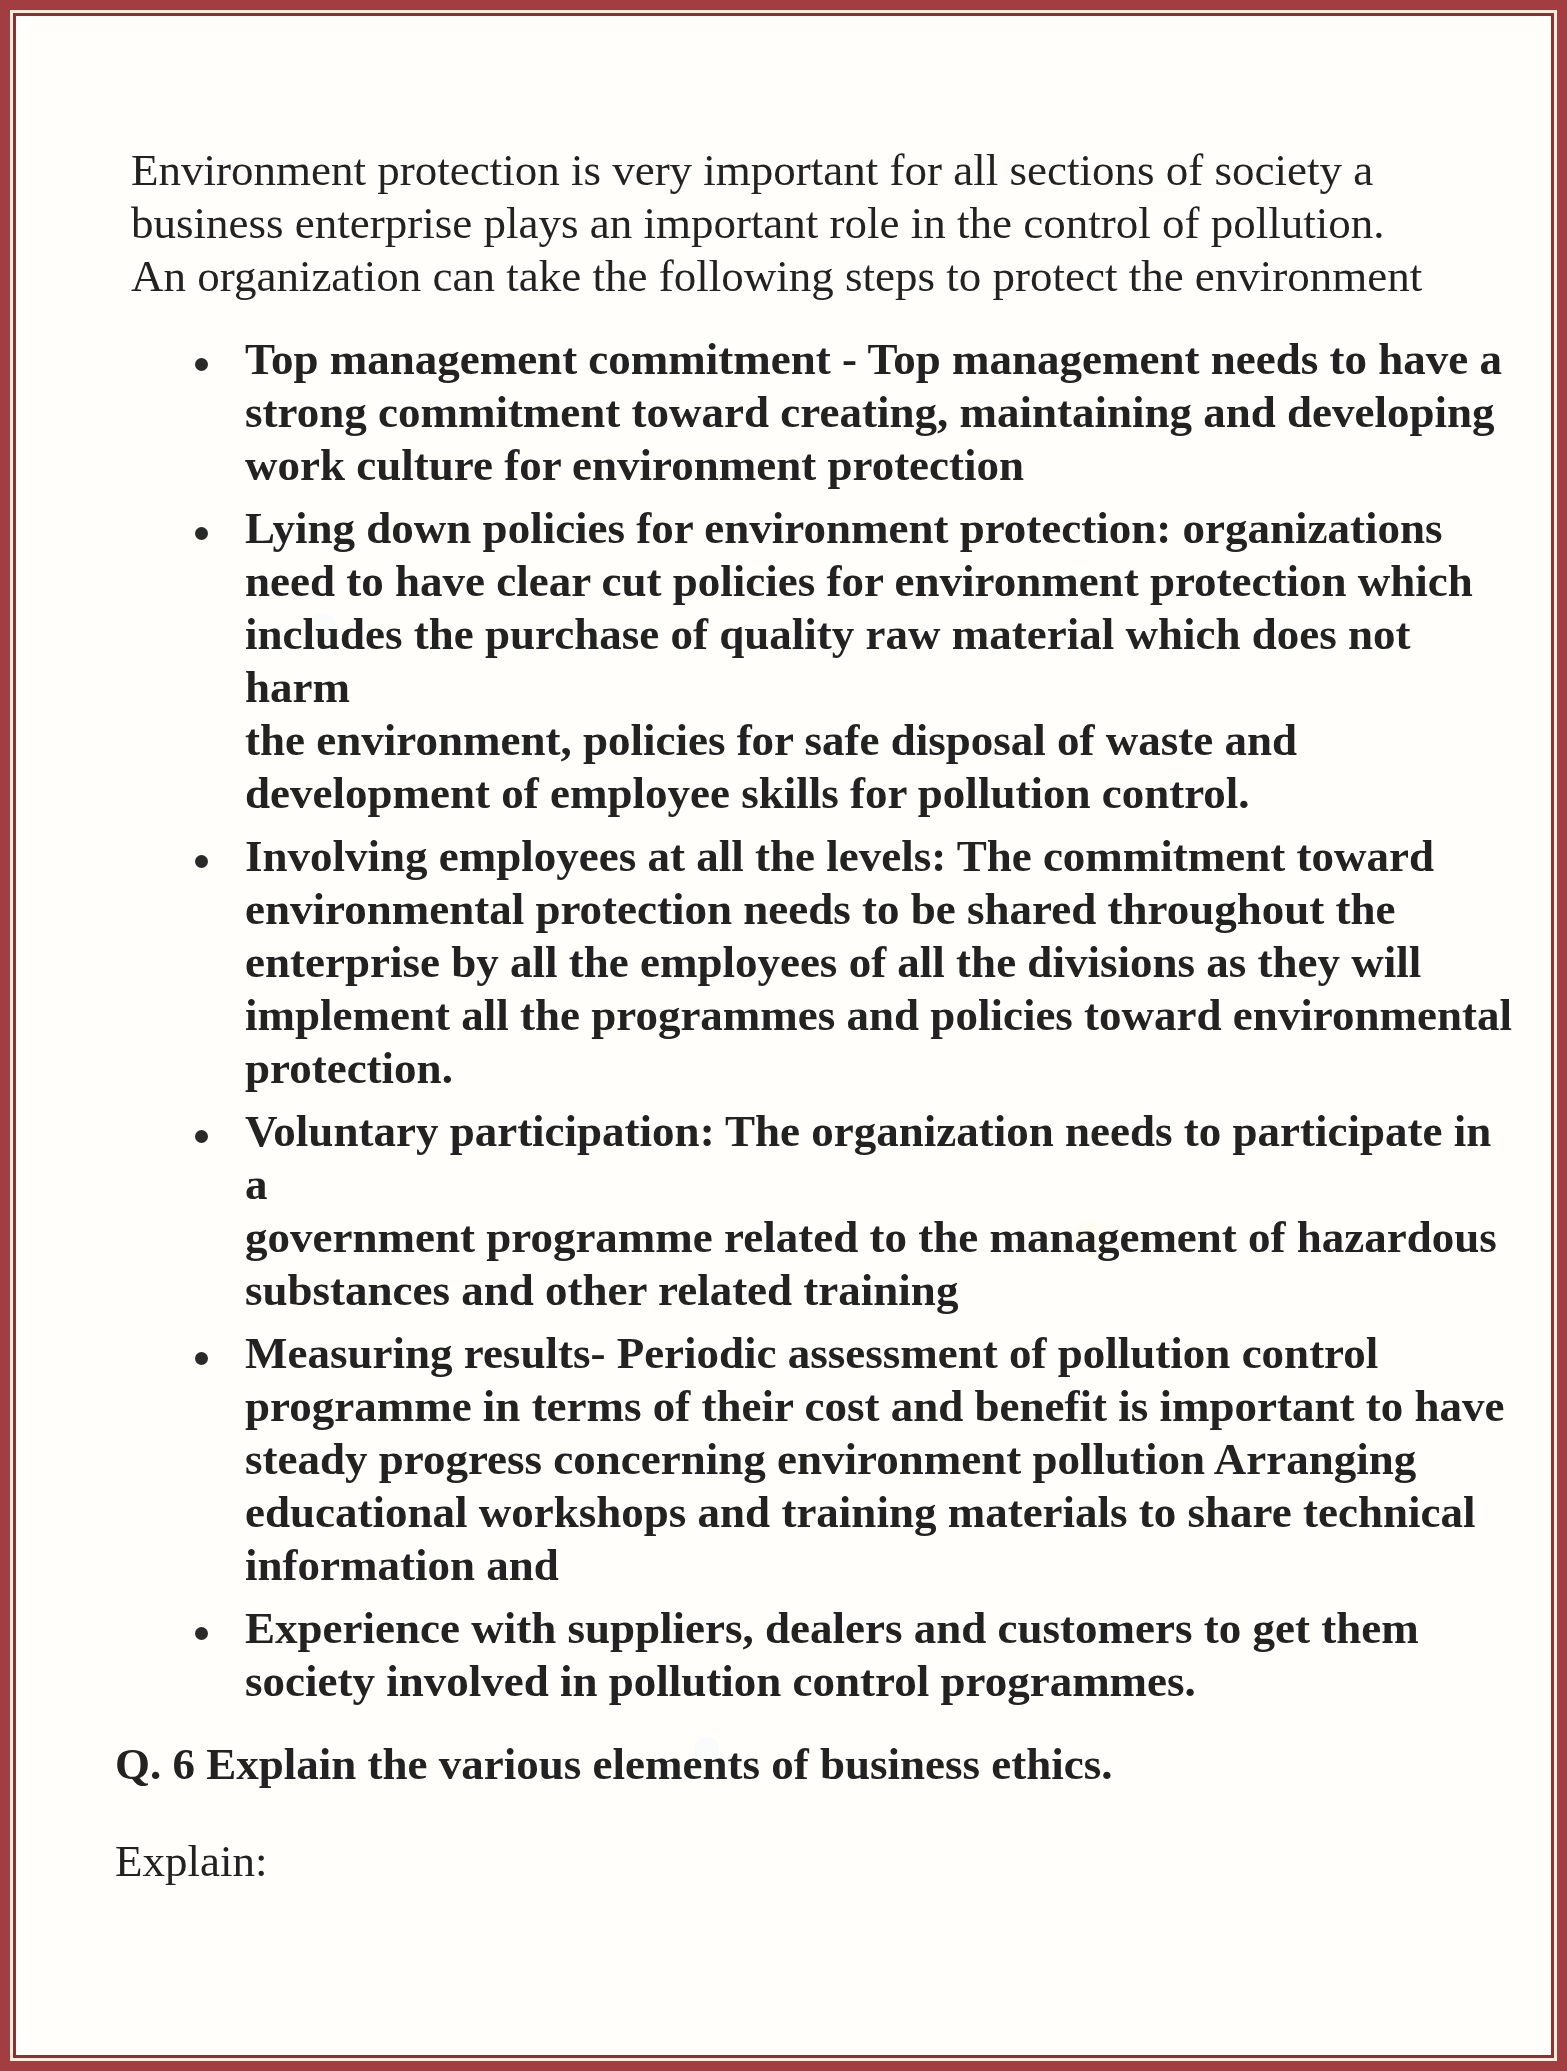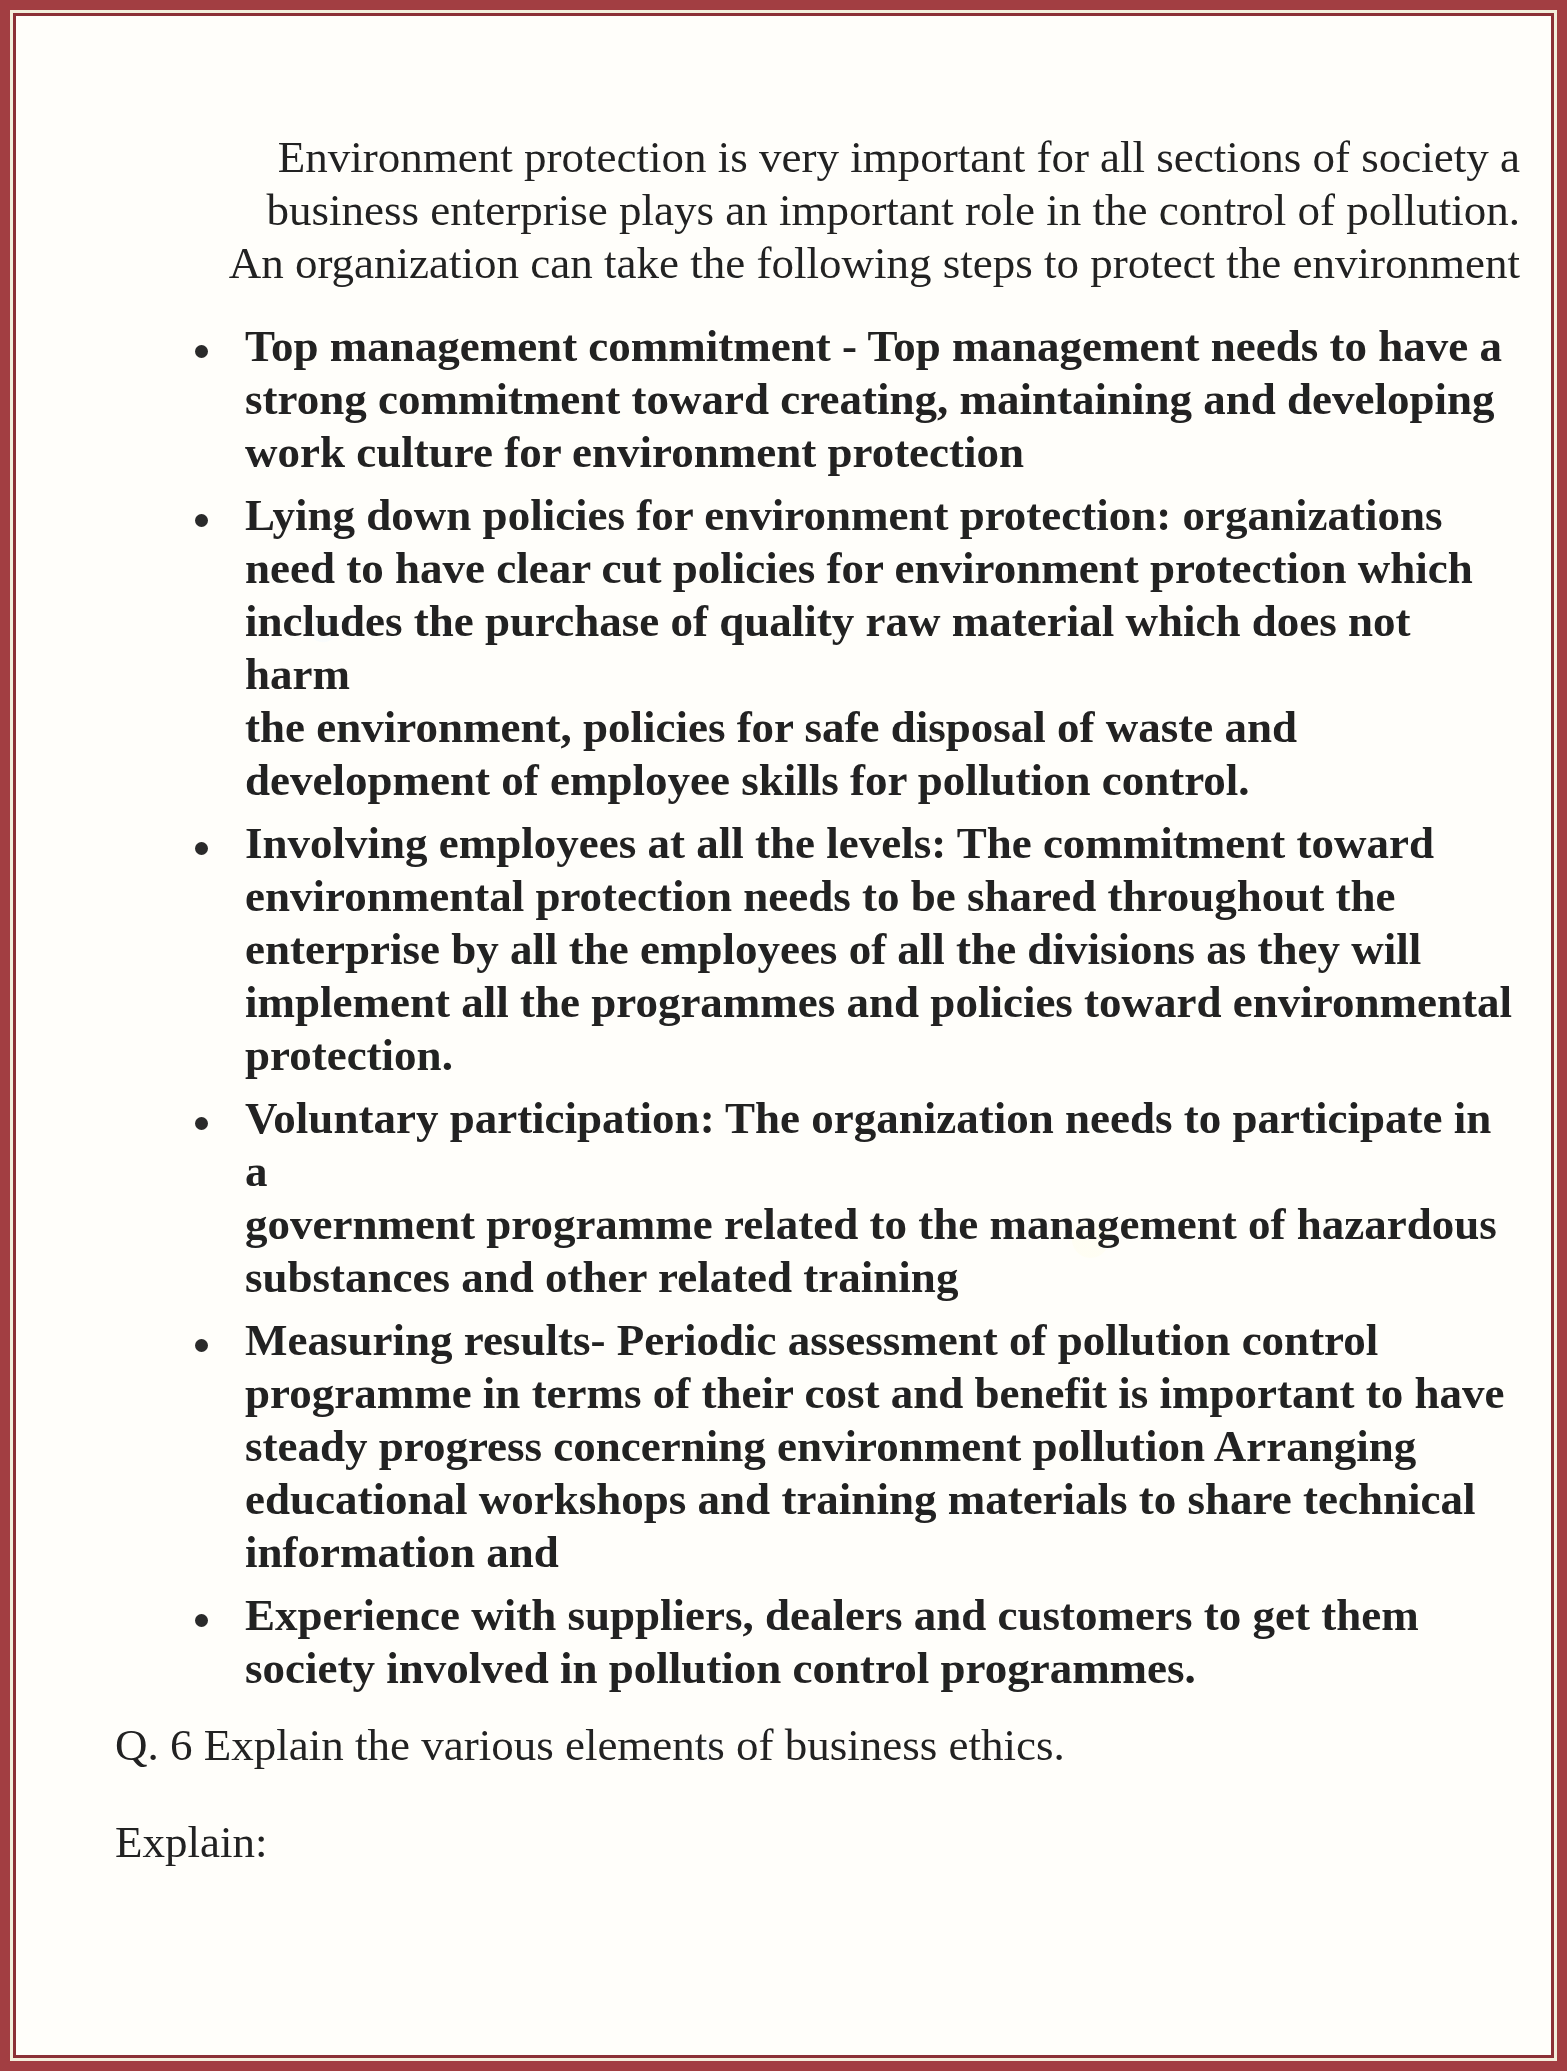--- a/index.html
+++ b/index.html
@@ -44,23 +44,22 @@
       #fffefa;
     box-sizing: border-box;
     padding: 112px 28px 0 99px;
     overflow: hidden;
     font-family: "Liberation Serif", "DejaVu Serif", serif;
     font-size: 45px;
     line-height: 53px;
     color: #222222;
   }
   .intro {
-    margin: 3px;
+    margin: 16px;
     white-space: pre-line;
-    text-align: right;
   }
   ul.steps {
     list-style: none;
     margin: 30px 0 0 0;
     padding: 0 0 0 130px;
   }
   ul.steps li {
     position: relative;
     margin: 0 0 10px 0;
     font-weight: bold;
@@ -71,22 +70,23 @@
   ul.steps li .dot {
     position: absolute;
     left: -50px;
     top: 25px;
     width: 13px;
     height: 13px;
     border-radius: 50%;
     background: #2a2a2a;
   }
   .question {
-    margin: 24px 0 0 0;
+    margin: 30px 0 0 0;
     white-space: pre-line;
+    font-weight: bold;
   }
   .answer {
     margin: 44px 0 0 0;
     white-space: pre-line;
   }
 </style>
 </head>
 <body>
 
 <div class="band">

